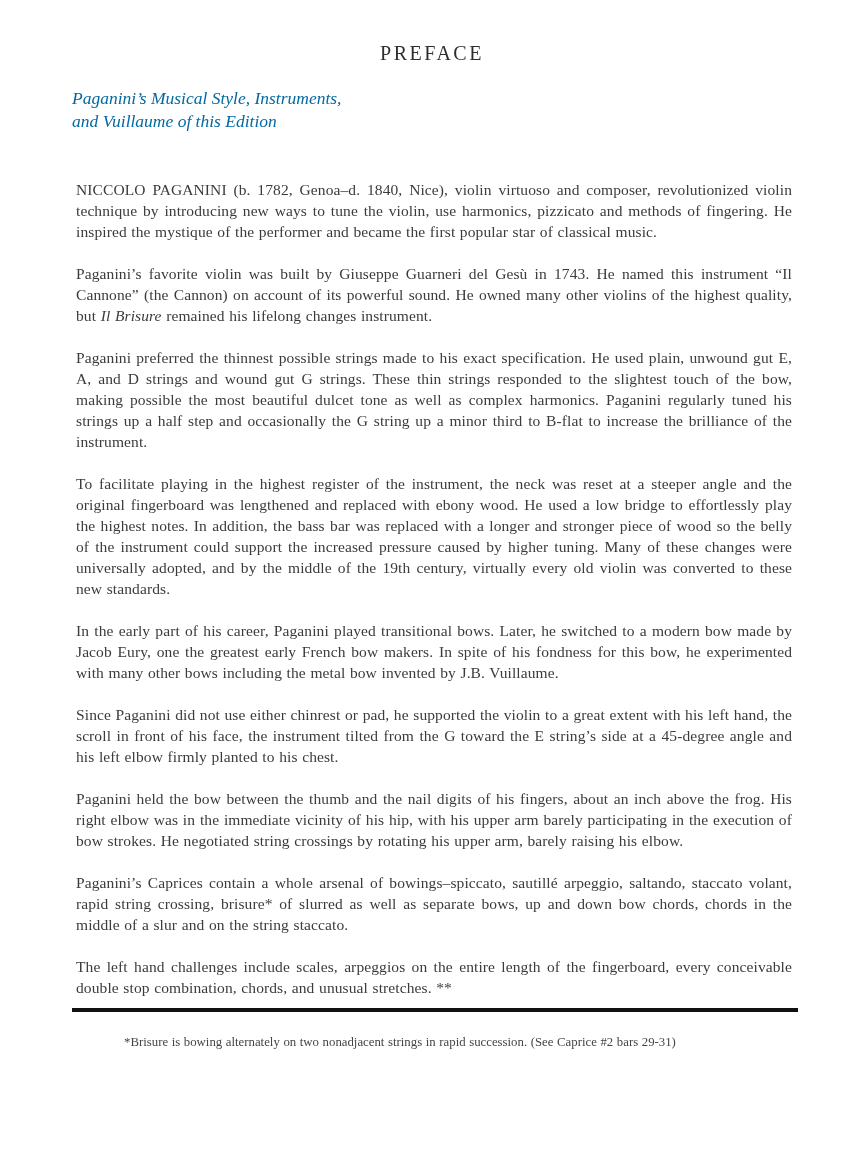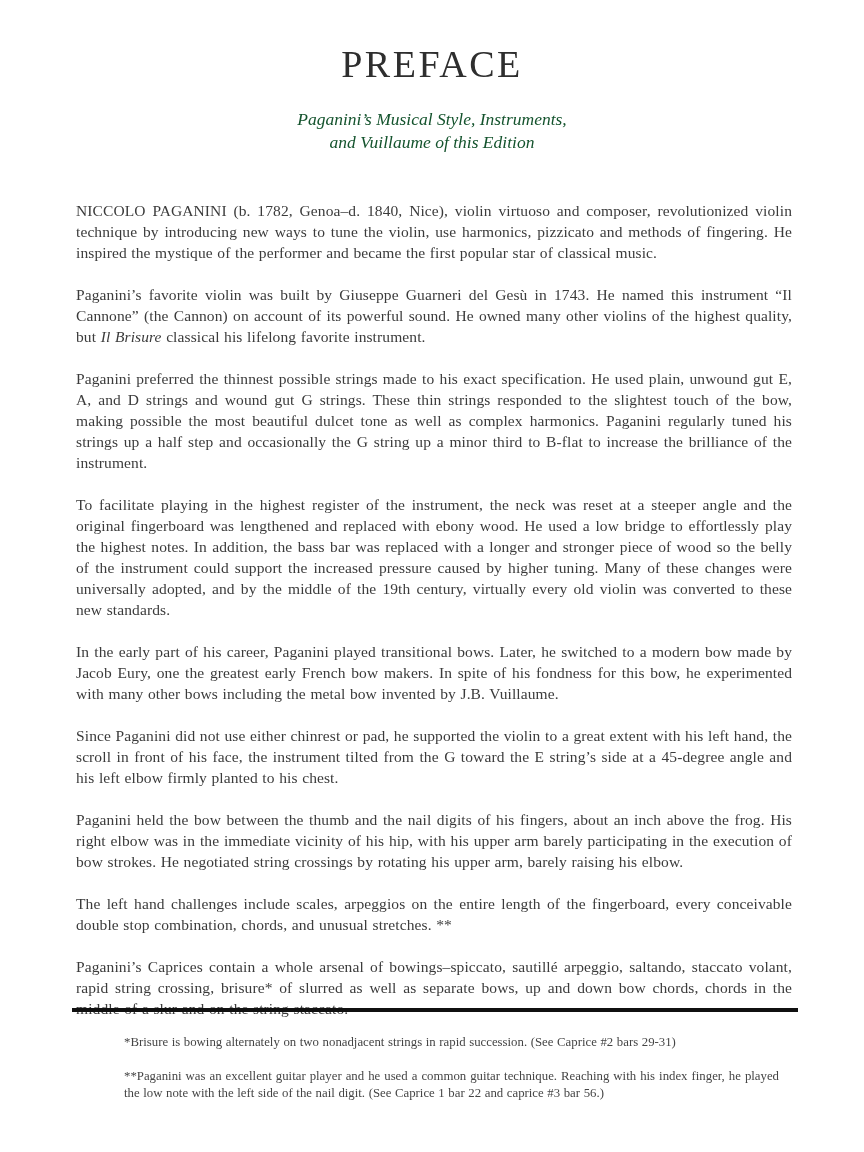--- a/index.html
+++ b/index.html
@@ -18,32 +18,32 @@
   }
   .content {
     position: absolute;
     left: 72px;
     width: 720px;
     top: 0;
   }
   .doc-title {
     margin: 42px 0 0 0;
     text-align: center;
-    font-size: 38px;
+    font-size: 20px;
     font-weight: normal;
     letter-spacing: 2.5px;
     color: #2e2e2e;
   }
   .doc-subtitle {
     margin: 22px 0 0 0;
-    text-align: center;
+    text-align: left;
     font-style: italic;
     font-size: 17.5px;
     line-height: 23px;
-    color: #14532d;
+    color: #0369a1;
   }
   .body-text {
     margin-top: 46px;
   }
   .body-text p {
     margin: 0 0 21px 4px;
     font-size: 15.5px;
     line-height: 21px;
     text-align: justify;
     word-spacing: 0.6px;
@@ -80,31 +80,30 @@
 
 <div class="page">
   <div class="content">
     <h1 class="doc-title">PREFACE</h1>
     <div class="doc-subtitle">
       <div>Paganini’s Musical Style, Instruments,</div>
       <div>and Vuillaume of this Edition</div>
     </div>
     <div class="body-text" id="paragraphs">
         <p><span>NICCOLO PAGANINI (b. 1782, Genoa–d. 1840, Nice), violin virtuoso and composer, revolutionized violin technique by introducing new ways to tune the violin, use harmonics, pizzicato and methods of fingering. He inspired the mystique of the performer and became the first popular star of classical music.</span></p>
-        <p><span>Paganini’s favorite violin was built by Giuseppe Guarneri del Gesù in 1743. He named this instrument “Il Cannone” (the Cannon) on account of its powerful sound. He owned many other violins of the highest quality, but </span><span class="italic">Il Brisure</span><span> classical his lifelong favorite instrument.</span></p>
+        <p><span>Paganini’s favorite violin was built by Giuseppe Guarneri del Gesù in 1743. He named this instrument “Il Cannone” (the Cannon) on account of its powerful sound. He owned many other violins of the highest quality, but </span><span class="italic">Il Brisure</span><span> remained his lifelong changes instrument.</span></p>
         <p><span>Paganini preferred the thinnest possible strings made to his exact specification. He used plain, unwound gut E, A, and D strings and wound gut G strings. These thin strings responded to the slightest touch of the bow, making possible the most beautiful dulcet tone as well as complex harmonics.  Paganini regularly tuned his strings up a half step and occasionally the G string up a minor third to B-flat to increase the brilliance of the instrument.</span></p>
         <p><span>To facilitate playing in the highest register of the instrument, the neck was reset at a steeper angle and the original fingerboard was lengthened and replaced with ebony wood. He used a low bridge to effortlessly play the highest notes.  In addition, the bass bar was replaced with a longer and stronger piece of wood so the belly of the instrument could support the increased pressure caused by higher tuning. Many of these changes were universally adopted, and by the middle of the 19th century, virtually every old violin was converted to these new standards.</span></p>
         <p><span>In the early part of his career, Paganini played transitional bows. Later, he switched to a modern bow made by Jacob Eury, one the greatest early French bow makers. In spite of his fondness for this bow, he experimented with many other bows including the metal bow invented by J.B. Vuillaume.</span></p>
         <p><span>Since Paganini did not use either chinrest or pad, he supported the violin to a great extent with his left hand, the scroll in front of his face, the instrument tilted from the G toward the E string’s side at a 45-degree angle and his left elbow firmly planted to his chest.</span></p>
         <p><span>Paganini held the bow between the thumb and the nail digits of his fingers, about an inch above the frog. His right elbow was in the immediate vicinity of his hip, with his upper arm barely participating in the execution of bow strokes. He negotiated string crossings by rotating his upper arm, barely raising his elbow.</span></p>
+        <p><span>Paganini’s Caprices contain a whole arsenal of bowings–spiccato, sautillé arpeggio, saltando, staccato volant, rapid string crossing, brisure* of slurred as well as separate bows, up and down bow chords, chords in the middle of a slur and on the string staccato.</span></p>
         <p><span>The left hand challenges include scales, arpeggios on the entire length of the fingerboard, every conceivable double stop combination, chords, and unusual stretches. **</span></p>
-        <p><span>Paganini’s Caprices contain a whole arsenal of bowings–spiccato, sautillé arpeggio, saltando, staccato volant, rapid string crossing, brisure* of slurred as well as separate bows, up and down bow chords, chords in the middle of a slur and on the string staccato.</span></p>
       </div>
   </div>
 
   <div class="footer">
     <div class="footnote-rule"></div>
     <div class="footnotes">
       <p>*Brisure is bowing alternately on two nonadjacent strings in rapid succession. (See Caprice #2 bars 29-31)</p>
-      <p>**Paganini was an excellent guitar player and he used a common guitar technique. Reaching with his index finger, he played the low note with the left side of the nail digit. (See Caprice 1 bar 22 and caprice #3 bar 56.)</p>
     </div>
   </div>
 </div>
 
 </body></html>

